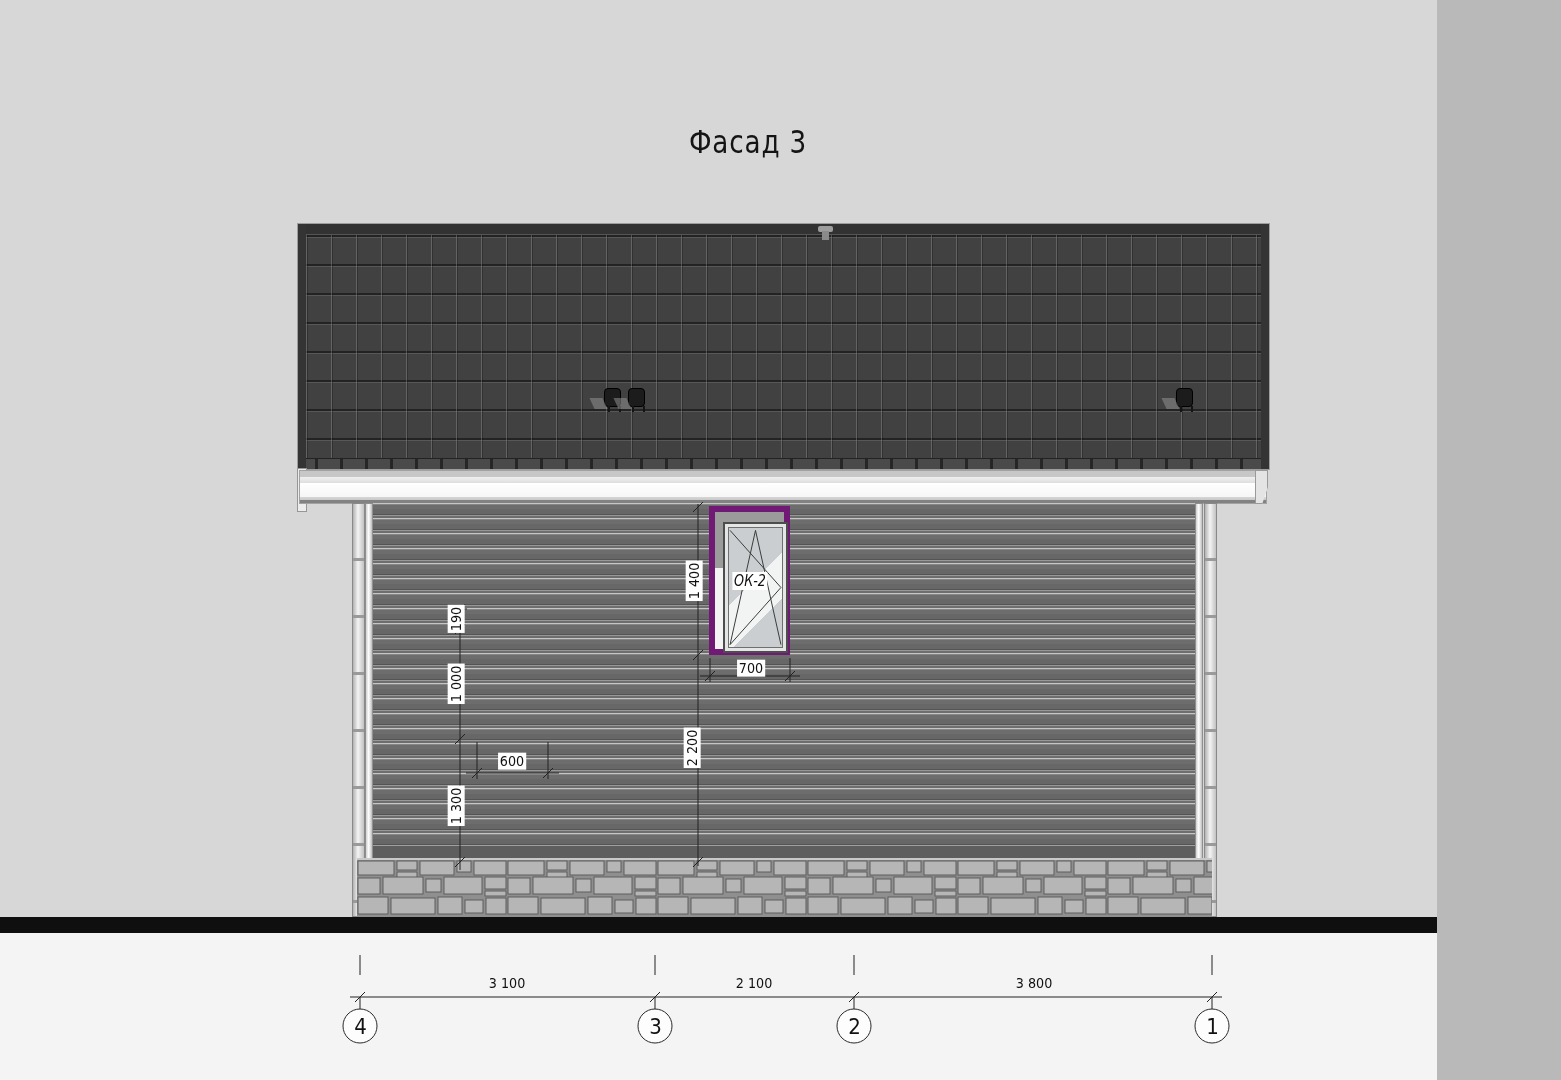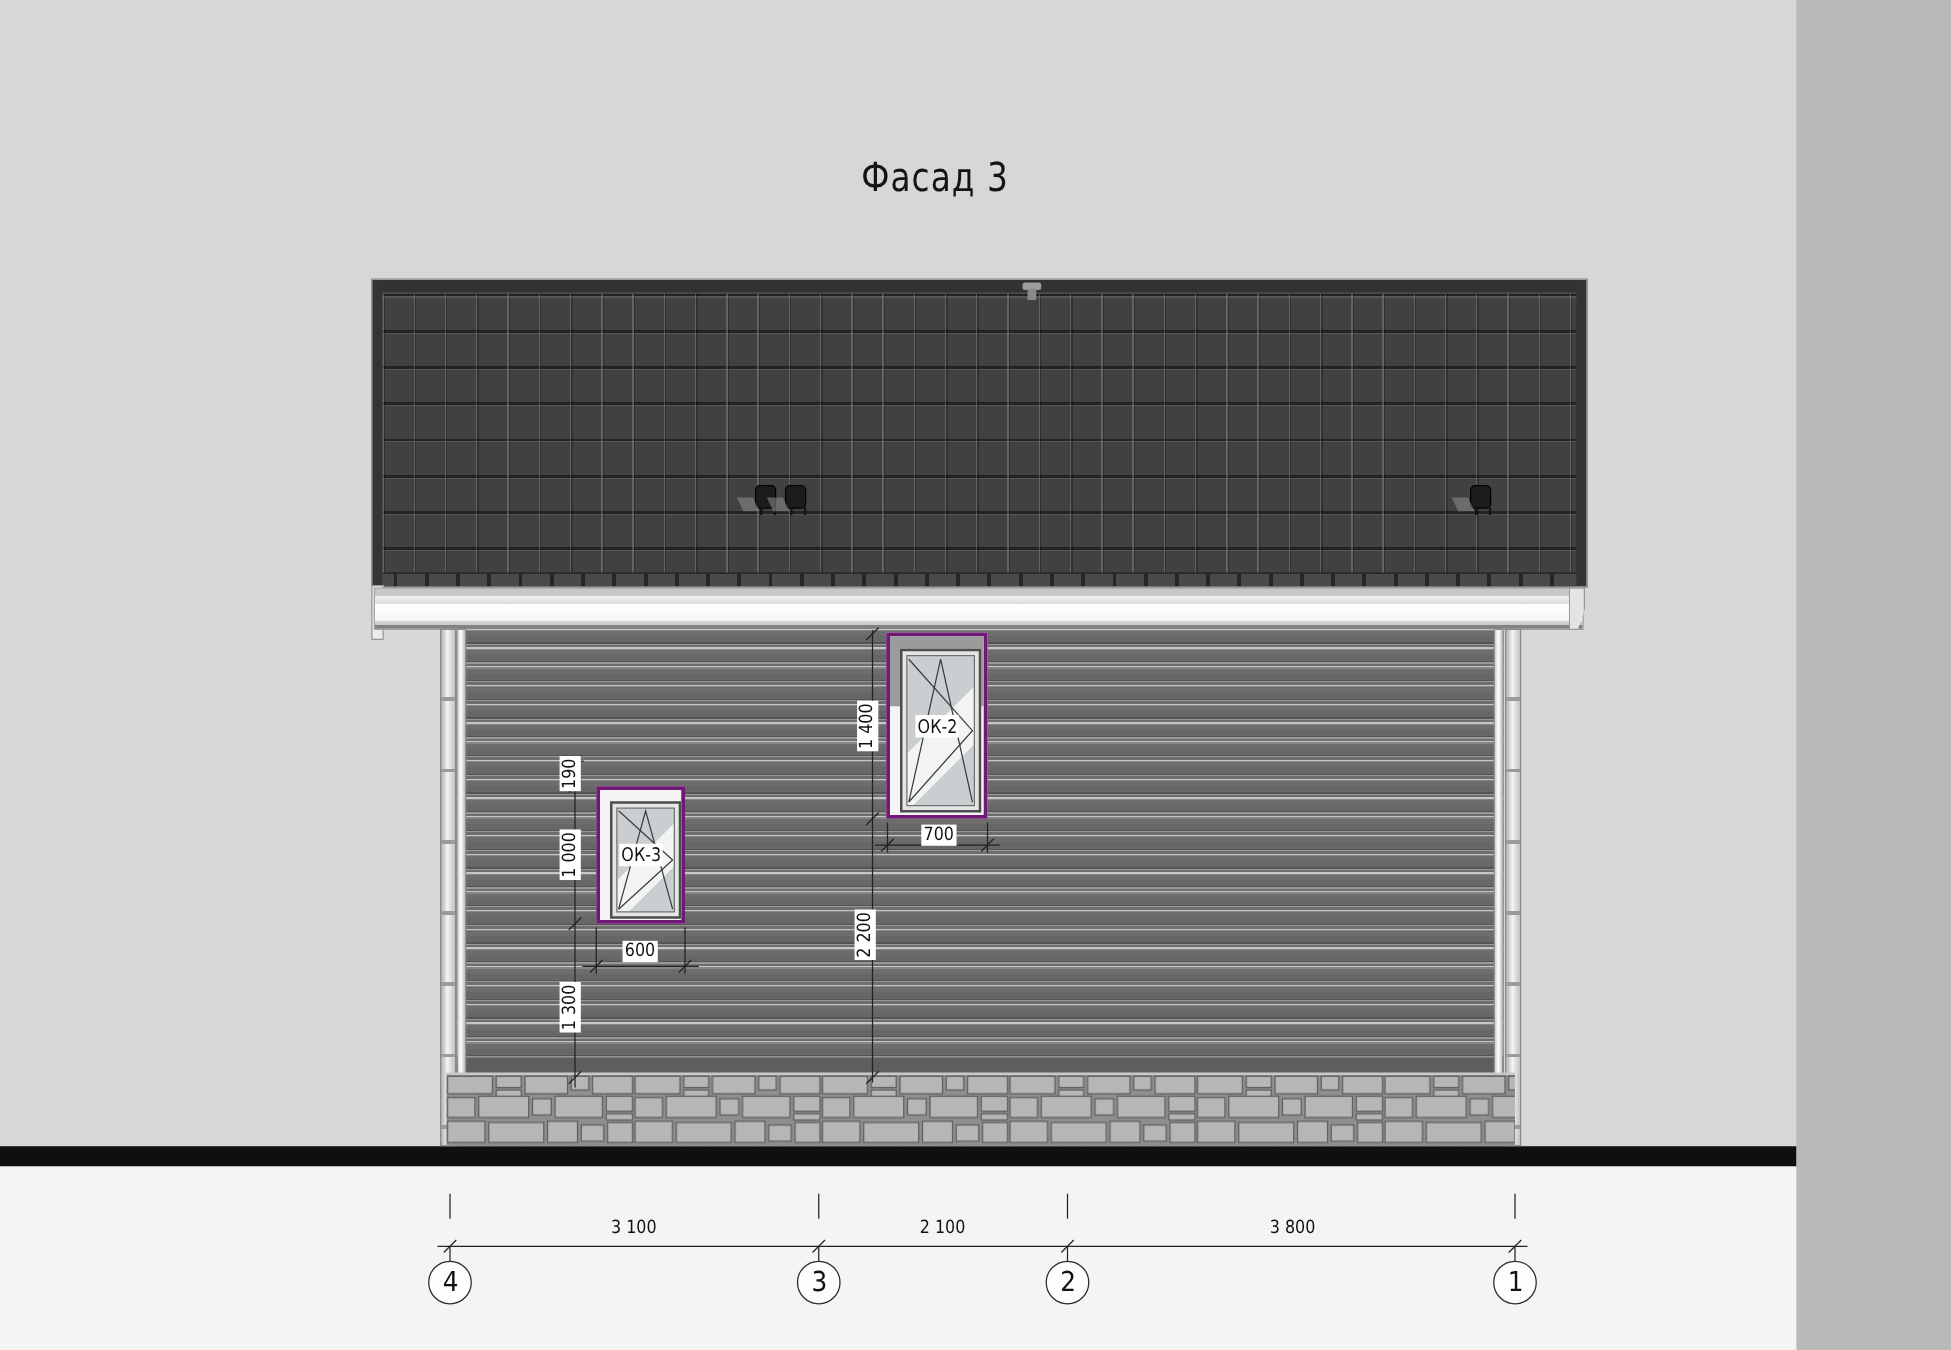--- a/index.html
+++ b/index.html
@@ -80,21 +80,21 @@
     background:linear-gradient(90deg,#cfcfcf,#ffffff 45%,#bdbdbd);border:1px solid #8f8f8f;box-sizing:border-box;}
   .downspout{position:absolute;top:503px;width:13px;height:414px;
     background:linear-gradient(90deg,#b2b2b2,#f4f4f4 45%,#c2c2c2);
     border:1px solid #898989;box-sizing:border-box;
     background-image:repeating-linear-gradient(180deg, transparent 0 54px, #9a9a9a 54px 57px),
                      linear-gradient(90deg,#b2b2b2,#f4f4f4 45%,#c2c2c2);}
   
   .foundation{position:absolute;left:357px;top:858px;width:855px;height:59px;border-top:2px solid #c9c9c9;box-sizing:border-box;}
   .foundation svg{display:block;}
   
-  .win{position:absolute;background:#f4f4f4;border:3px solid #701a75;box-sizing:border-box;}
+  .win{position:absolute;background:#f4f4f4;border:6px solid #701a75;box-sizing:border-box;font-style:italic;}
   .win-recess{position:absolute;left:0;right:0;top:0;background:#9b9b9b;}
   .win-frame{position:absolute;border:2px solid #4d4d4d;background:#e4e6e6;}
   .win-glass{position:absolute;left:3px;right:3px;top:3px;bottom:3px;border:1px solid #6f6f6f;
     background:linear-gradient(135deg,#caced0 0 45%,#f2f4f4 45% 72%,#caced0 72%);}
   .win-glass svg{position:absolute;left:0;top:0;width:100%;height:100%;}
   .win-tag{position:absolute;left:50%;top:50%;transform:translate(-50%,-50%) scale(.85,1);
     background:#fff;font-size:15px;color:#111;padding:0 2px;white-space:nowrap;}
   
   .dims{position:absolute;left:0;top:0;pointer-events:none;}
   .lbl{position:absolute;font-size:14.5px;color:#111;background:#fff;padding:0 2px;
@@ -179,33 +179,20 @@
           <g stroke="#3c3c3c" stroke-width="1" fill="none" vector-effect="non-scaling-stroke">
             <path d="M2,2 L98,50 L2,98" vector-effect="non-scaling-stroke"></path>
             <path d="M2,98 L50,2 L98,98" vector-effect="non-scaling-stroke"></path>
           </g>
         </svg>
       </div>
     </div>
     <div class="win-tag">ОК-2</div>
   </div>
 
-  <div class="win" style="left:477px;top:629px;width:71px;height:110px;">
-    <div class="win-frame" style="left:8px;top:9px;width:53px;height:90px;">
-      <div class="win-glass">
-        <svg viewBox="0 0 100 100" preserveAspectRatio="none">
-          <g stroke="#3c3c3c" stroke-width="1" fill="none">
-            <path d="M2,2 L98,50 L2,98" vector-effect="non-scaling-stroke"></path>
-            <path d="M2,98 L50,2 L98,98" vector-effect="non-scaling-stroke"></path>
-          </g>
-        </svg>
-      </div>
-    </div>
-    <div class="win-tag">ОК-3</div>
-  </div>
 
   <svg class="dims" width="1561" height="1080">
     <g stroke="#222" stroke-width="1" fill="none">
 
       <line x1="460" y1="605" x2="460" y2="870"></line>
       <line x1="453" y1="609" x2="467" y2="609"></line>
       <line x1="455" y1="614" x2="465" y2="604"></line>
       <line x1="455" y1="634" x2="465" y2="624"></line>
       <line x1="455" y1="744" x2="465" y2="734"></line>
       <line x1="455" y1="867" x2="465" y2="857"></line>

